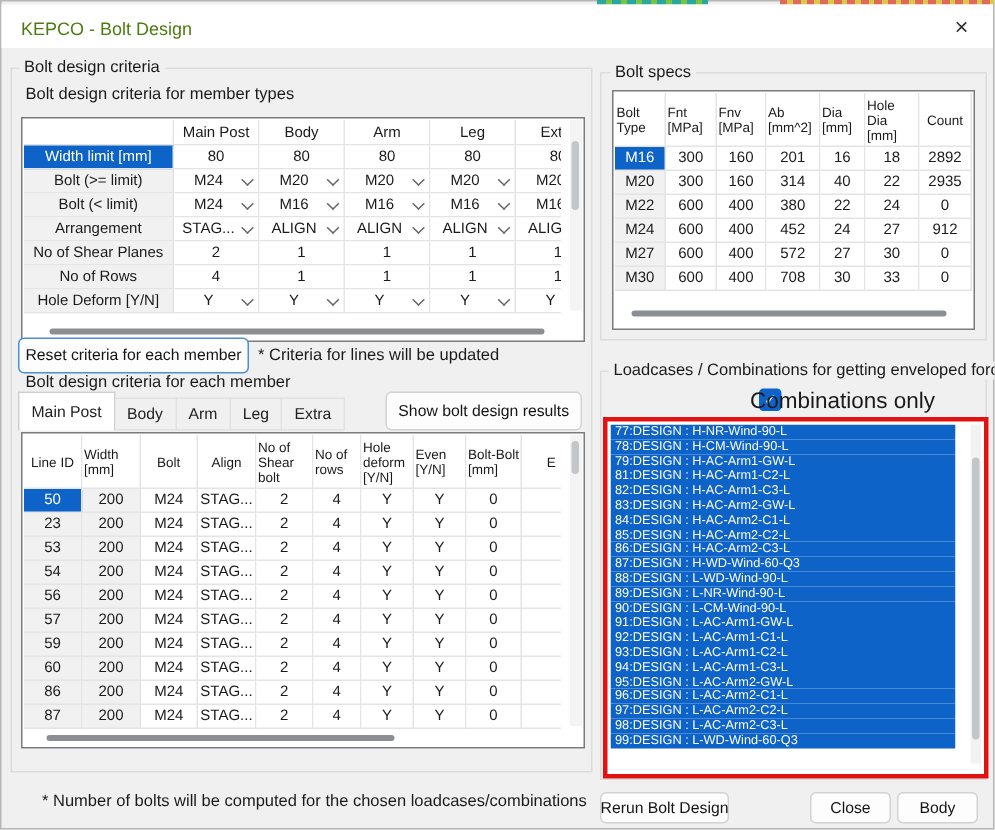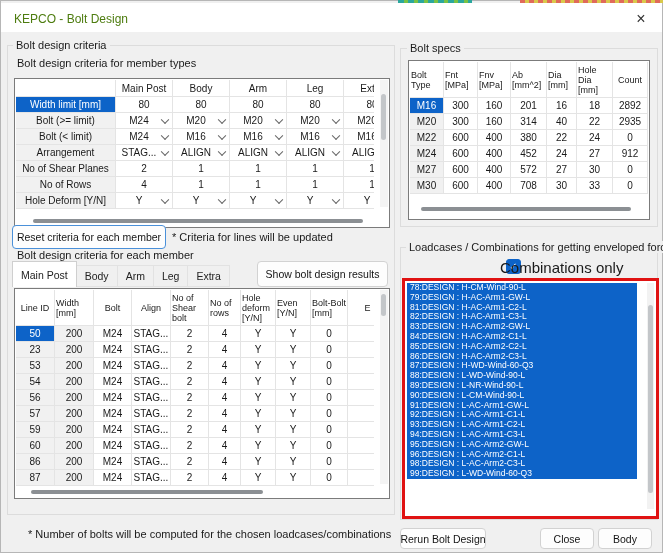--- a/index.html
+++ b/index.html
@@ -446,38 +446,40 @@
   <div class="hthumb" style="left:12px;bottom:8px;width:210px"></div>
 </div>
 
 <div class="group" id="grp-lc"></div>
 <span class="glabel" id="lbl-lc">Loadcases / Combinations for getting enveloped forces</span>
 <div id="cb" class="checked">✓</div>
 <span id="cb-label">Combinations only</span>
 
 <div id="redbox">
   <div id="lc-list">
+      <div class="lc-item">77:DESIGN : H-NR-Wind-90-L</div>
       <div class="lc-item">78:DESIGN : H-CM-Wind-90-L</div>
       <div class="lc-item">79:DESIGN : H-AC-Arm1-GW-L</div>
       <div class="lc-item">81:DESIGN : H-AC-Arm1-C2-L</div>
       <div class="lc-item">82:DESIGN : H-AC-Arm1-C3-L</div>
       <div class="lc-item">83:DESIGN : H-AC-Arm2-GW-L</div>
       <div class="lc-item">84:DESIGN : H-AC-Arm2-C1-L</div>
       <div class="lc-item">85:DESIGN : H-AC-Arm2-C2-L</div>
       <div class="lc-item">86:DESIGN : H-AC-Arm2-C3-L</div>
       <div class="lc-item">87:DESIGN : H-WD-Wind-60-Q3</div>
       <div class="lc-item">88:DESIGN : L-WD-Wind-90-L</div>
       <div class="lc-item">89:DESIGN : L-NR-Wind-90-L</div>
       <div class="lc-item">90:DESIGN : L-CM-Wind-90-L</div>
       <div class="lc-item">91:DESIGN : L-AC-Arm1-GW-L</div>
       <div class="lc-item">92:DESIGN : L-AC-Arm1-C1-L</div>
       <div class="lc-item">93:DESIGN : L-AC-Arm1-C2-L</div>
       <div class="lc-item">94:DESIGN : L-AC-Arm1-C3-L</div>
       <div class="lc-item">95:DESIGN : L-AC-Arm2-GW-L</div>
       <div class="lc-item">96:DESIGN : L-AC-Arm2-C1-L</div>
+      <div class="lc-item">97:DESIGN : L-AC-Arm2-C2-L</div>
       <div class="lc-item">98:DESIGN : L-AC-Arm2-C3-L</div>
       <div class="lc-item">99:DESIGN : L-WD-Wind-60-Q3</div>
     </div>
   <div id="lc-scroll">
     <div id="lc-thumb"></div>
   </div>
 </div>
 
 <span id="footnote">* Number of bolts will be computed for the chosen loadcases/combinations</span>
 <div class="btn" id="btn-rerun">Rerun Bolt Design</div>

